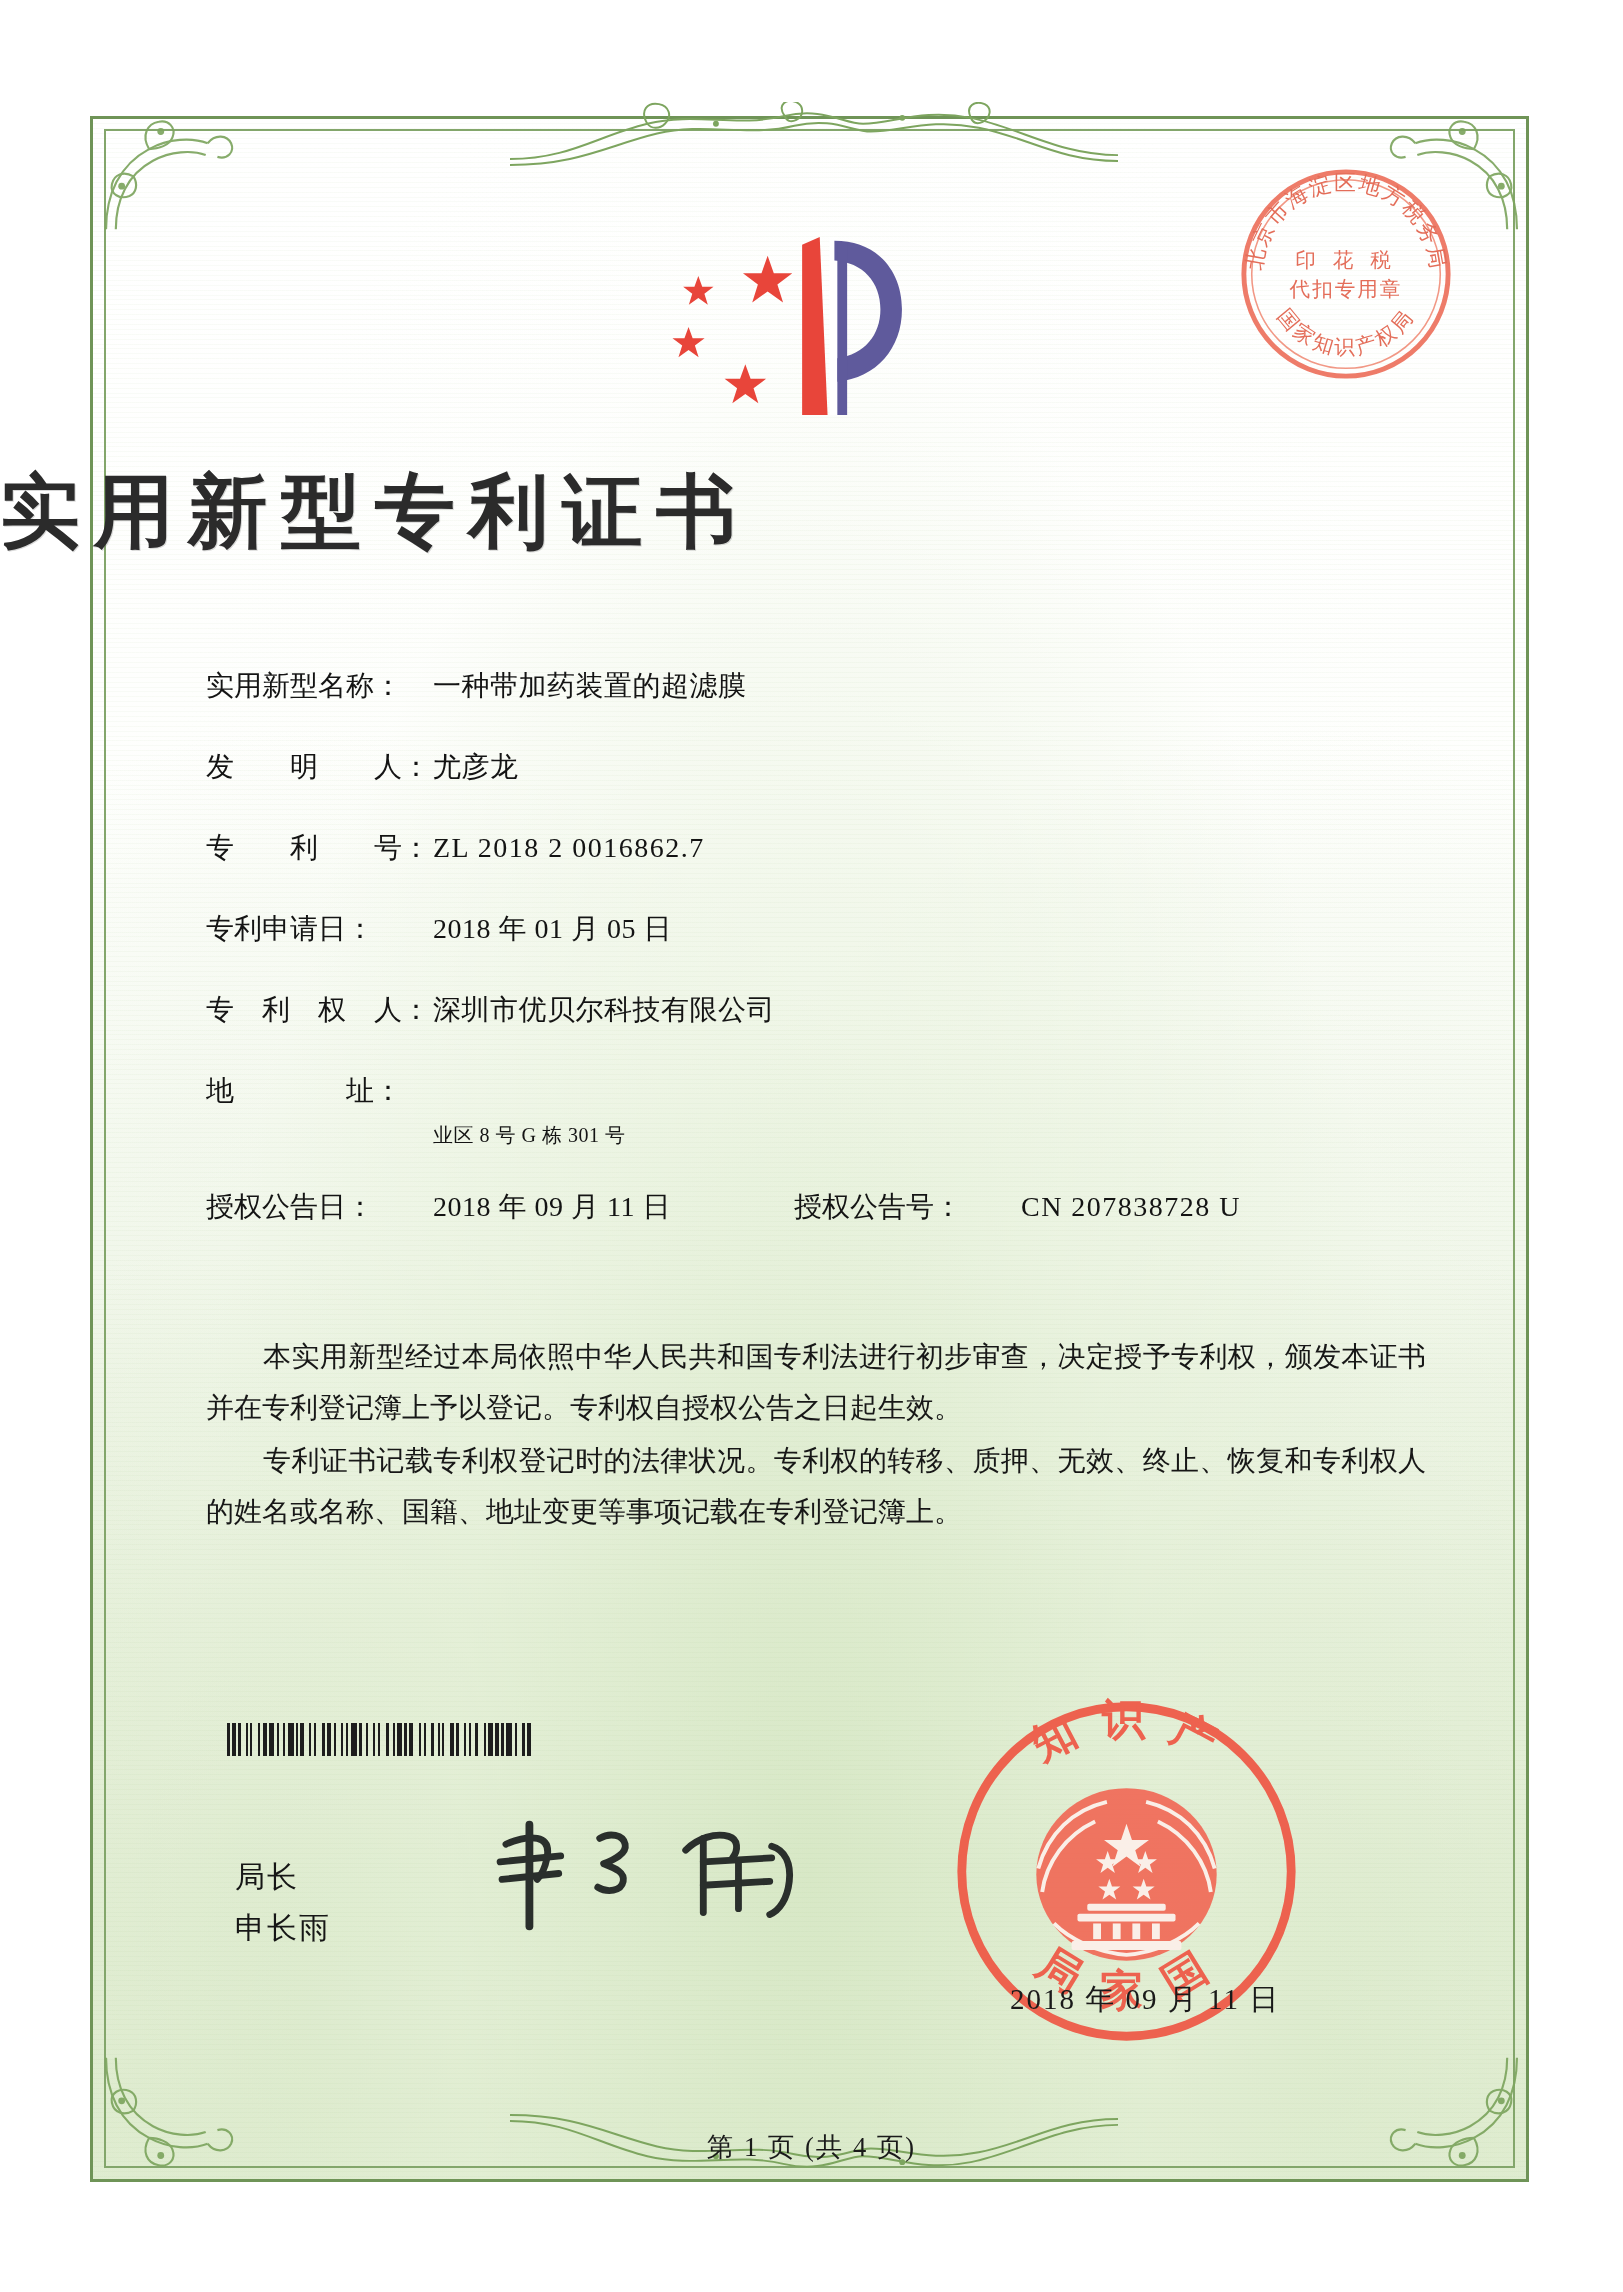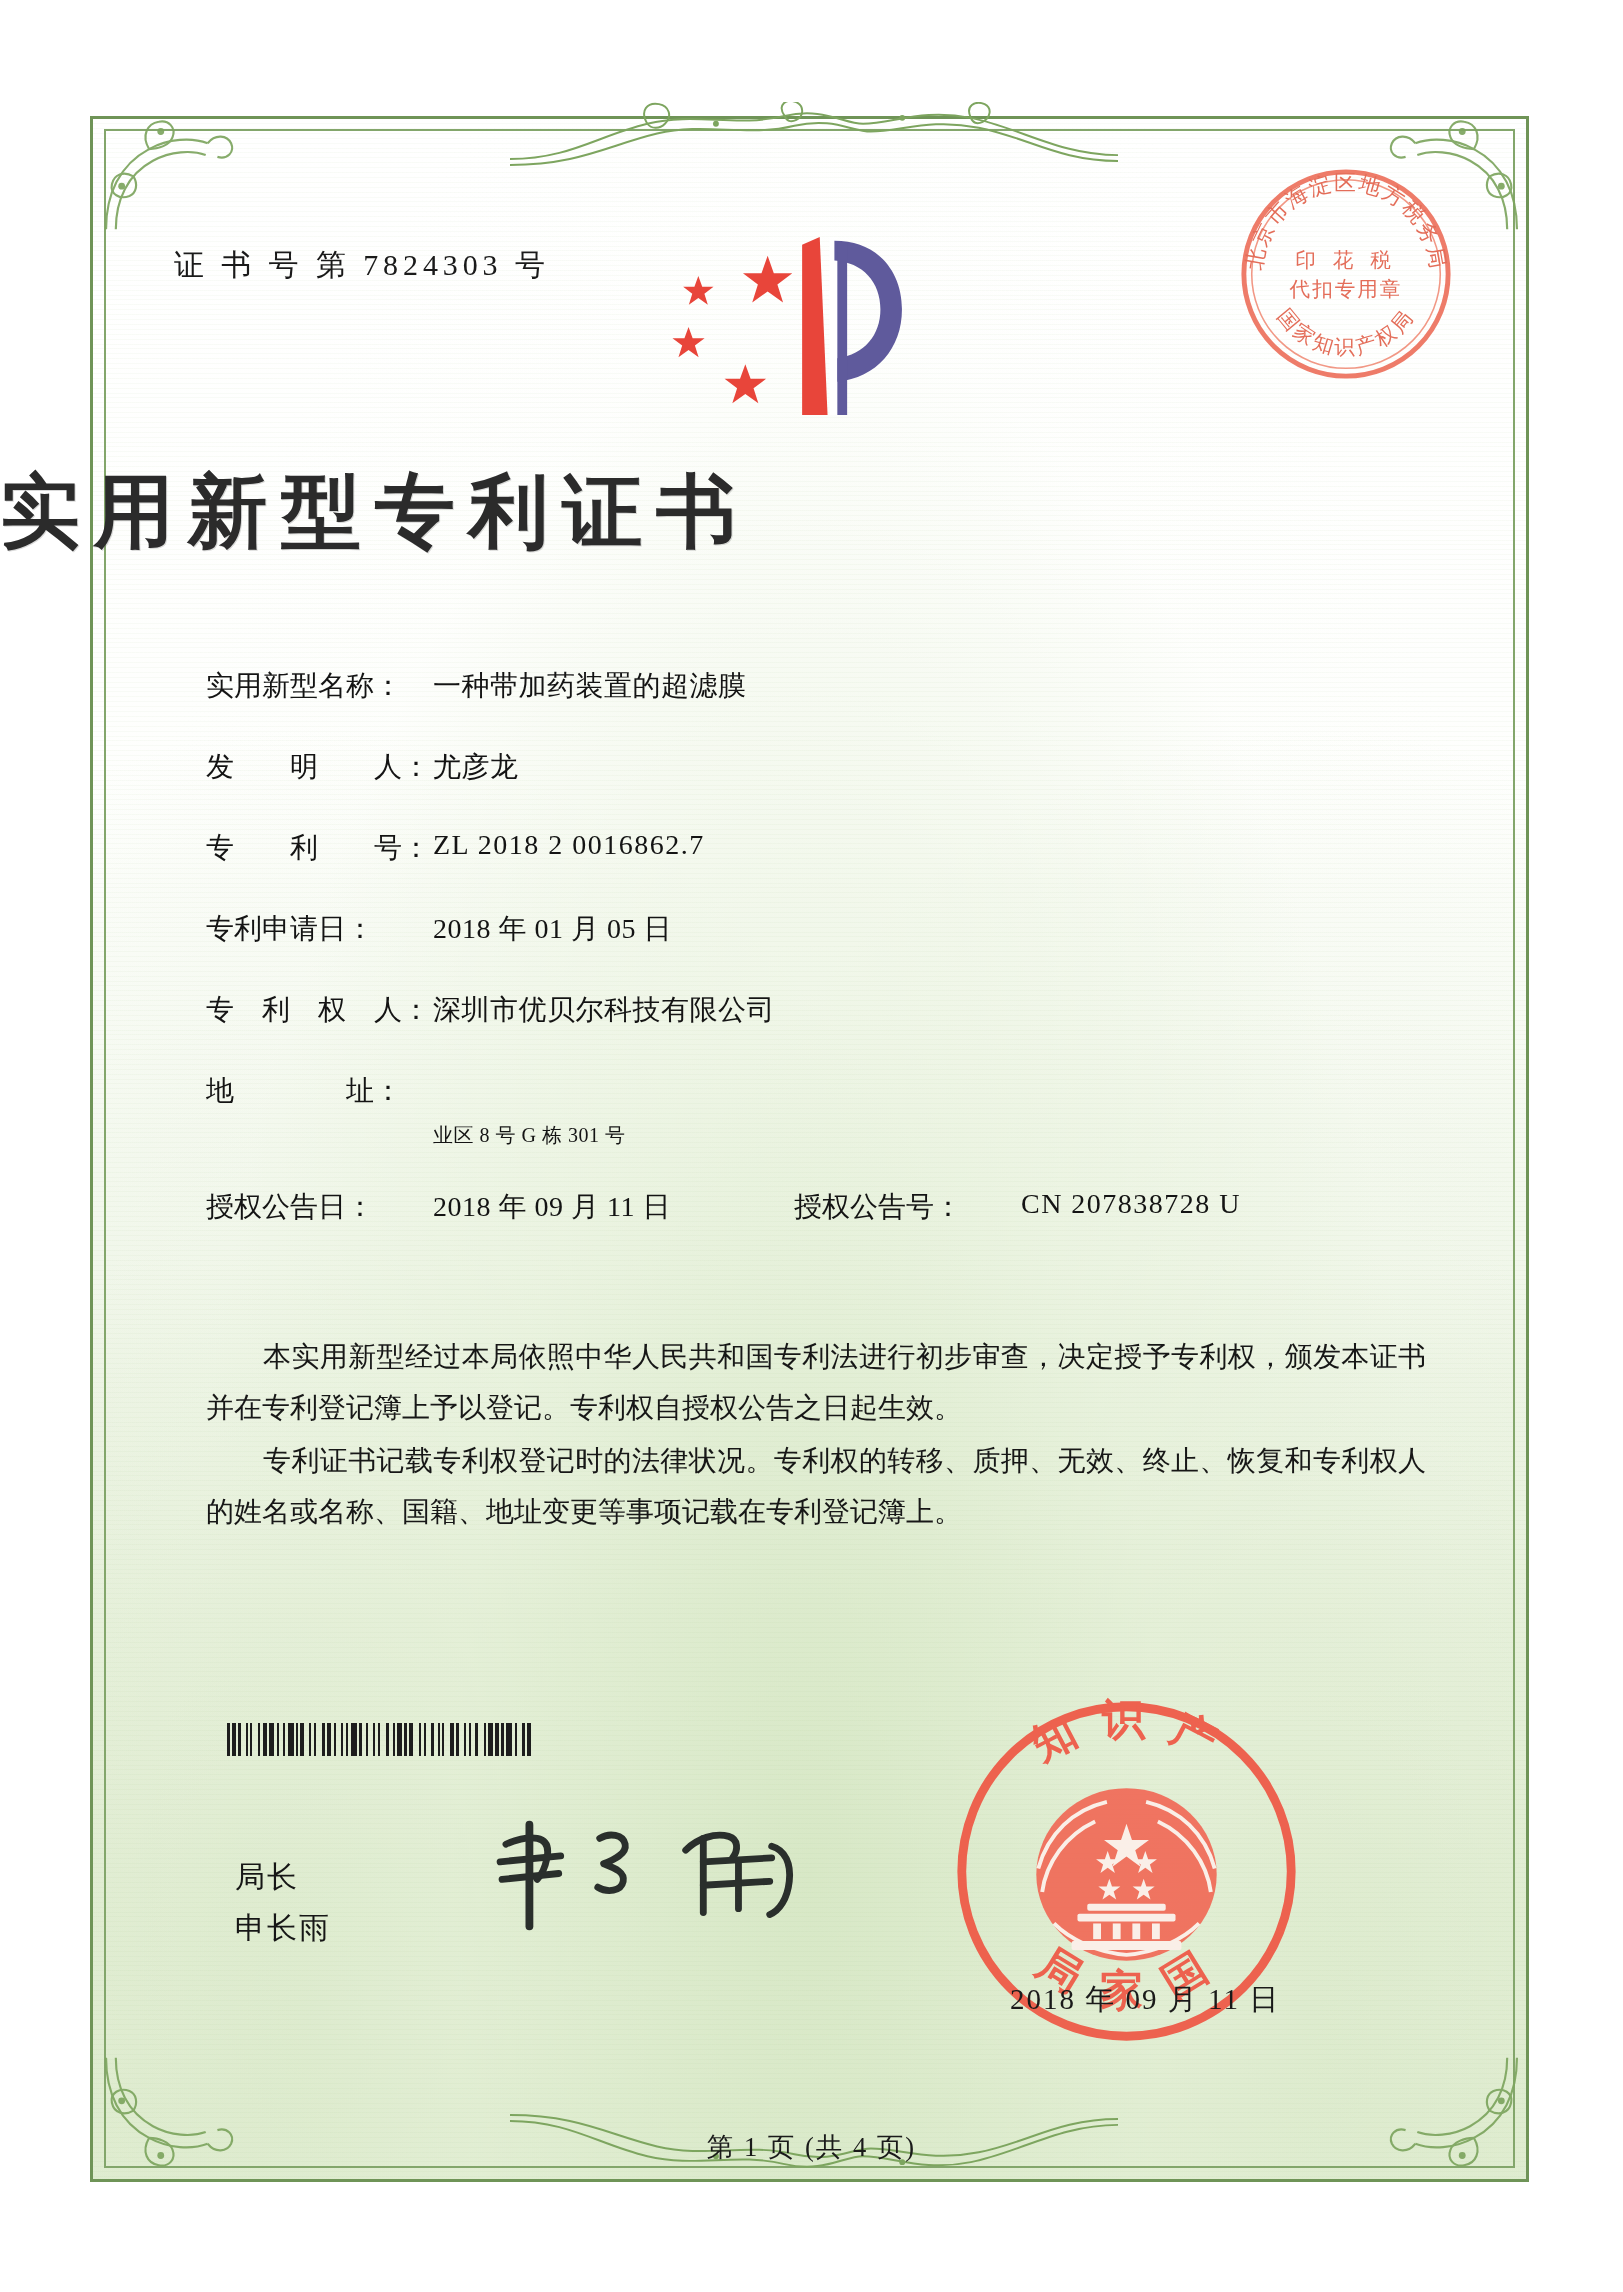--- a/index.html
+++ b/index.html
@@ -150,21 +150,21 @@
   .fields {
     position: absolute;
     left: 206px;
     top: 667px;
     width: 1225px;
     font-size: 28px;
     color: #141414;
   }
   .frow {
     display: flex;
-    align-items: flex-start;
+    align-items: center;
     margin-bottom: 43px;
     white-space: nowrap;
   }
   .flabel {
     display: inline-block;
     width: 227px;
     flex: 0 0 227px;
     letter-spacing: 0;
   }
   .fvalue { letter-spacing: 0.5px; }
@@ -337,21 +337,20 @@
   </div>
   <div class="bottom-vine">
     <svg viewBox="0 0 620 70" fill="none" stroke="currentColor" stroke-width="2">
       <path d="M0 58 C60 58 90 34 140 22 C190 10 230 26 280 14 C320 5 340 22 360 22 C390 22 420 6 470 16 C520 26 560 54 620 54"></path>
       <path d="M0 64 C70 64 100 44 150 32 C200 20 240 36 290 24 C330 15 348 30 368 30 C398 30 428 16 478 26 C528 36 560 60 620 60"></path>
       <circle cx="210" cy="22" r="3" fill="currentColor" stroke="none"></circle>
       <circle cx="400" cy="16" r="3" fill="currentColor" stroke="none"></circle>
     </svg>
   </div>
 
-  <div class="cert-no">证 书 号 第 7824303 号</div>
 
   <div class="logo">
     <svg viewBox="0 0 262 190">
       <path d="M150 186 L150 12 L168 4 L176 186 Z" fill="#e8453a"></path>
       <path d="M178 4 L186 4 L186 186 L178 186 Z" fill="#ffffff"></path>
       <path d="M183 8 C228 8 252 40 252 78 C252 118 226 148 186 152 L186 128 C214 124 230 104 230 78 C230 50 212 30 183 28 Z" fill="#5f5a9c"></path>
       <path d="M186 10 L186 186 L196 186 L196 10 Z" fill="#5f5a9c"></path>
       <g fill="#e8453a">
         <path d="M96 26 l6 17 18 0 -14.5 11 5.5 17.5 -15 -10.8 -15 10.8 5.5 -17.5 -14.5 -11 18 0 Z" transform="translate(14,-4) scale(1.05)"></path>
         <path d="M44 44 l4 11 11.5 0 -9.3 7 3.5 11.2 -9.7 -6.9 -9.7 6.9 3.5 -11.2 -9.3 -7 11.5 0 Z"></path>

